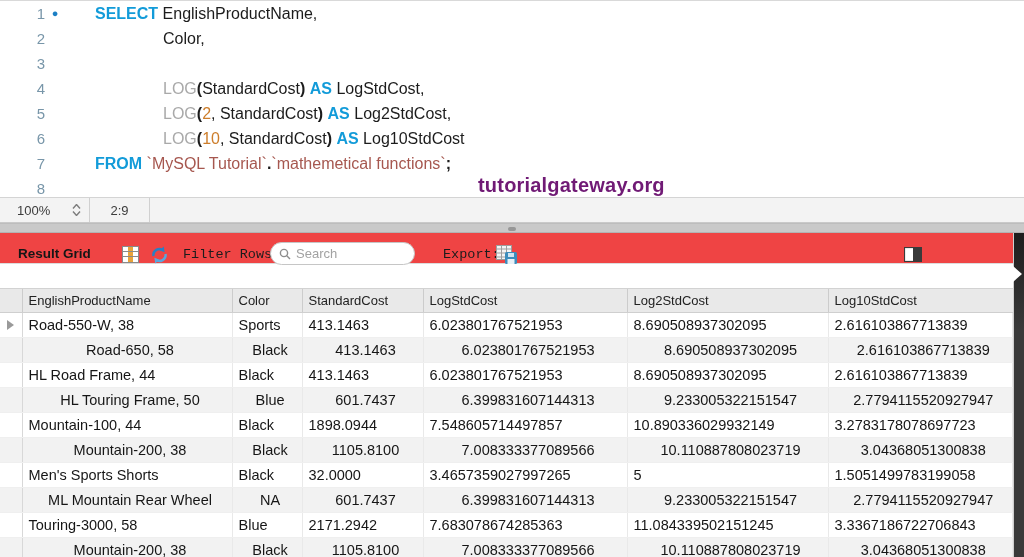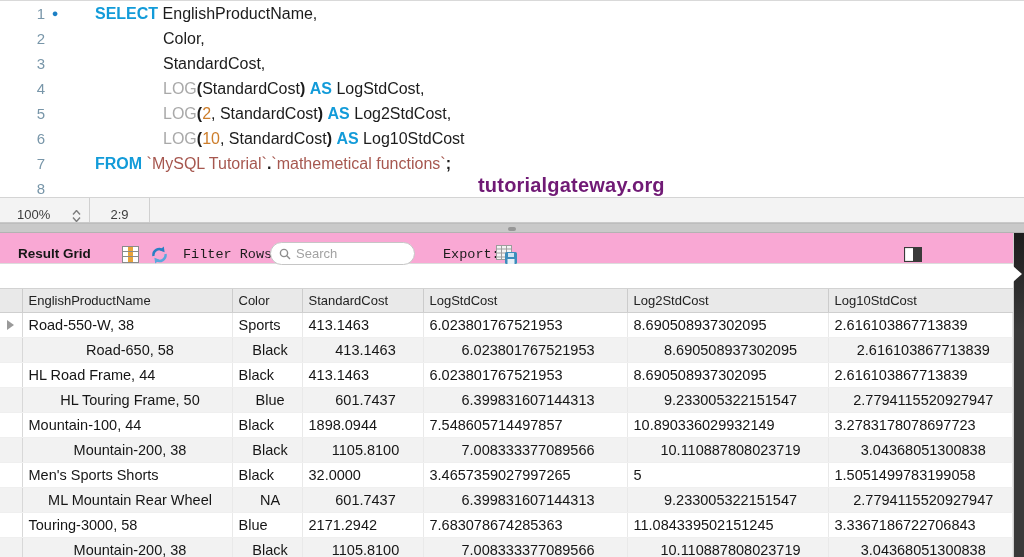--- a/index.html
+++ b/index.html
@@ -19,36 +19,36 @@
   .t-num { color:#cd7d2a; }
   .t-str { color:#a6574f; }
   .t-pb { color:#1c1c1c; font-weight:bold; }
   .watermark { position:absolute; left:478px; top:173px; color:#701a75; font-weight:bold;
                font-size:20px; letter-spacing:0.2px; }
 
   
   .statusbar { position:absolute; left:0; top:196px; width:1024px; height:26px;
                background:#f3f3f3; border-top:1px solid #d4d4d4; border-bottom:1px solid #c9c9c9;
                display:flex; align-items:stretch; font-size:13px; color:#3c3c3c; }
-  .sb-cell { display:flex; align-items:flex-end; border-right:1px solid #d0d0d0; }
+  .sb-cell { display:flex; align-items:center; border-right:1px solid #d0d0d0; }
   .sb-zoom { width:90px; padding-left:17px; justify-content:space-between; }
   .sb-stepper { margin-right:8px; display:flex; flex-direction:column; gap:2px; cursor:default; }
   .sb-pos { width:60px; justify-content:center; }
   .sb-rest { flex:1; border-right:none; }
 
   
   .splitter { position:absolute; left:0; top:222px; width:1024px; height:10px;
               background:#c9c9c9; border-top:1px solid #bdbdbd; border-bottom:1px solid #b3b3b3; }
   .splitter .grip { position:absolute; left:508px; top:3px; width:8px; height:4px;
                     border-radius:2px; background:#979797; }
 
   
   .panel { position:absolute; left:0; top:232px; width:1024px; height:325px; background:#fff; }
   .rg-toolbar { position:absolute; left:0; top:0; width:1024px; height:31px;
-                background:#f9a8d4; border-bottom:1px solid #dcdcdc; }
+                background:#ef4444; border-bottom:1px solid #dcdcdc; }
   .rg-title { position:absolute; left:18px; top:13px; font-size:13.5px; font-weight:bold; color:#161616; }
   .tb-icon { position:absolute; top:12px; width:20px; height:19px; display:flex;
              align-items:center; justify-content:center; cursor:pointer; }
   .tb-label { position:absolute; top:14px; font-size:13.5px; color:#1c1c1c;font-family:Liberation Mono, monospace; }
   .searchbox { position:absolute; left:270px; top:9px; width:145px; height:23px;
                border:1px solid #c6c6c6; border-radius:12px; background:#fff;
                display:flex; align-items:center; padding:8px 8px; gap:5px; }
   .searchbox input { border:none; outline:none; width:100%; font-size:13px;
                      font-family:"Liberation Sans", sans-serif; color:#333; background:transparent; }
   .searchbox input::placeholder { color:#a2a2a2; }
@@ -87,21 +87,20 @@
           <span class="code"><span class="t-kw">SELECT</span><span class="t-pl"> EnglishProductName,</span></span>
         </div>
         <div class="code-line">
           <span class="ln">2</span>
           <span class="stmt"></span>
           <span class="code ind1"><span class="t-pl">Color,</span></span>
         </div>
         <div class="code-line">
           <span class="ln">3</span>
           <span class="stmt"></span>
-          <span class="code ind1"><span class="t-pl">StandardCost,</span></span>
         </div>
         <div class="code-line">
           <span class="ln">4</span>
           <span class="stmt"></span>
           <span class="code ind1"><span class="t-fn">LOG</span><span class="t-pb">(</span><span class="t-pl">StandardCost</span><span class="t-pb">)</span><span class="t-pl"> </span><span class="t-kw">AS</span><span class="t-pl"> LogStdCost,</span></span>
         </div>
         <div class="code-line">
           <span class="ln">5</span>
           <span class="stmt"></span>
           <span class="code ind1"><span class="t-fn">LOG</span><span class="t-pb">(</span><span class="t-num">2</span><span class="t-pl">, StandardCost</span><span class="t-pb">)</span><span class="t-pl"> </span><span class="t-kw">AS</span><span class="t-pl"> Log2StdCost,</span></span>

